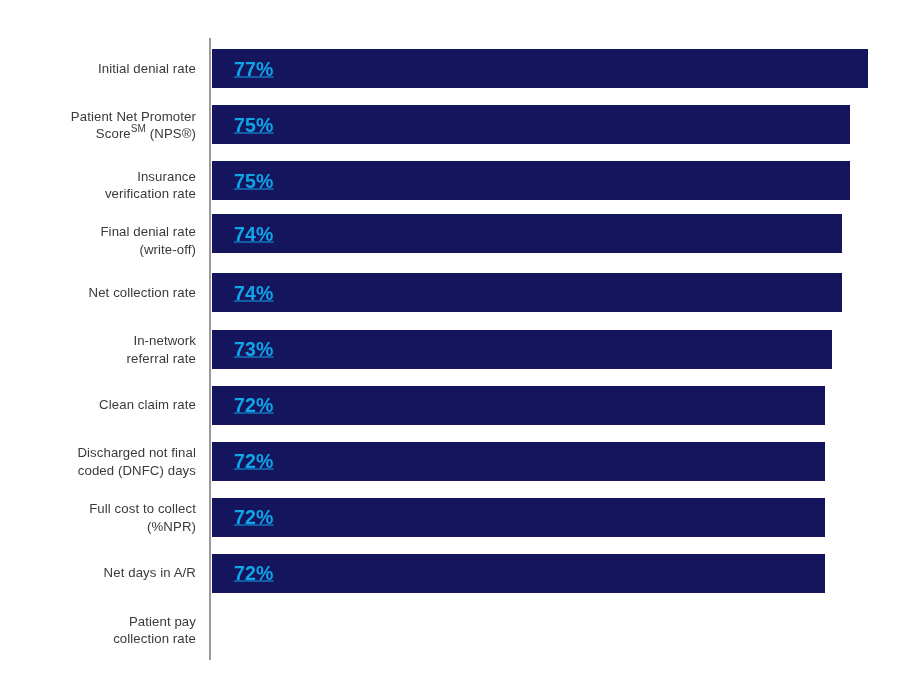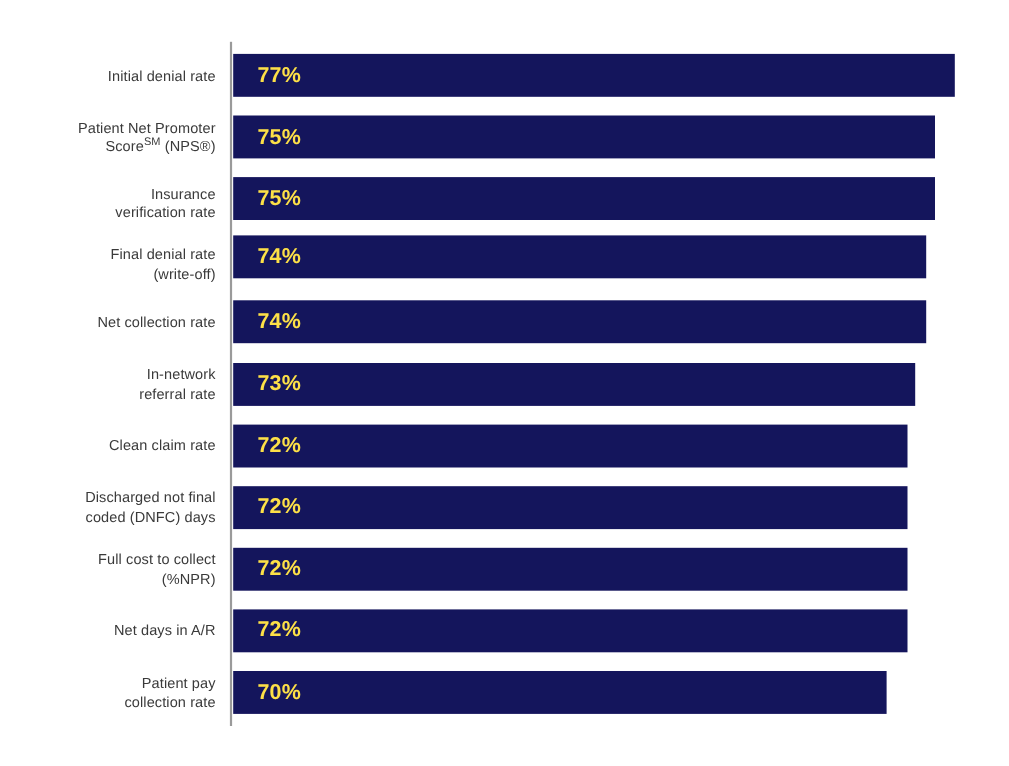--- a/index.html
+++ b/index.html
@@ -75,26 +75,27 @@
     top: 0;
     height: 39px;
     background: #14155c;
   }
 
   .bar-value {
     position: absolute;
     left: 22px;
     top: 50%;
     transform: translateY(-50%);
-    color: #fde047;
+    color: #0ea5e9;
     font-size: 19.5px;
     font-weight: bold;
     letter-spacing: 0.2px;
     font-family: "Liberation Sans", sans-serif;
     white-space: nowrap;
+    text-decoration: underline;
   }
 </style>
 </head>
 <body>
 
 <div id="chart-root">
   <div id="plot-area">
 
     <div id="axis-line"></div>
 
@@ -160,20 +161,17 @@
         </div>
         <div class="chart-row" style="top: 553.9px; height: 39px;">
           <div class="row-label">Net days in A/R</div>
           <div class="bar" style="left: 212px; width: 613px; height: 39px; background: rgb(20, 21, 92);">
             <span class="bar-value">72%</span>
           </div>
         </div>
         <div class="chart-row" style="top: 610px; height: 39px;">
           <div class="row-label">Patient pay
 collection rate</div>
-          <div class="bar" style="left: 212px; width: 594px; height: 39px; background: rgb(20, 21, 92);">
-            <span class="bar-value">70%</span>
-          </div>
         </div>
       </div>
 
   </div>
 </div>
 
 </body></html>

